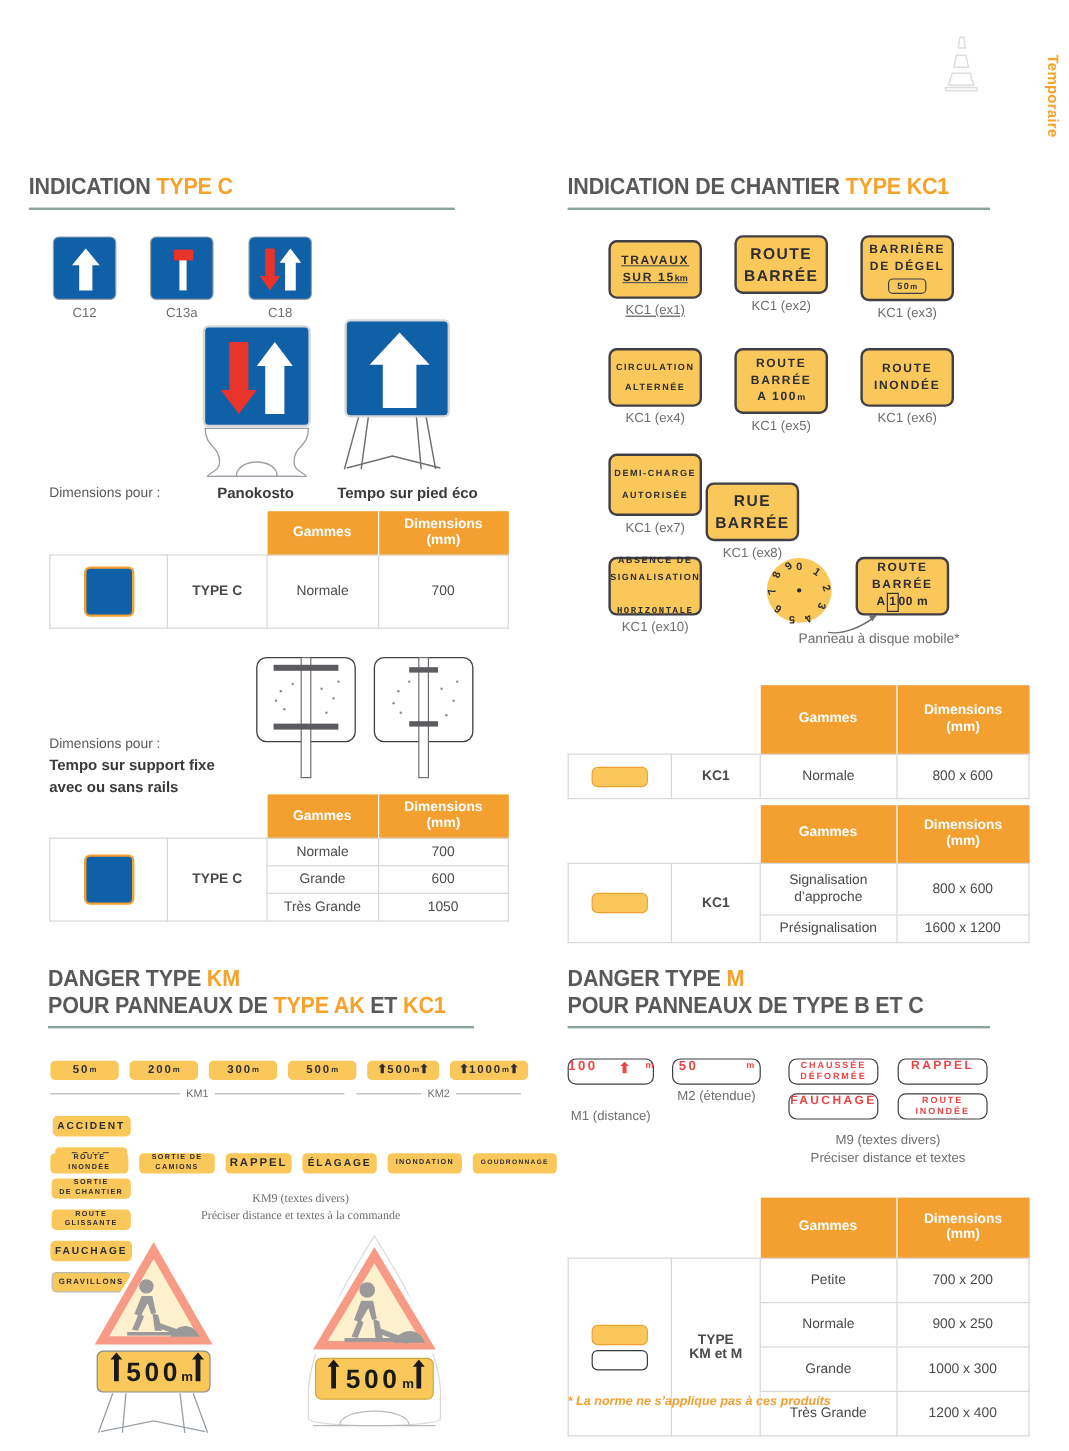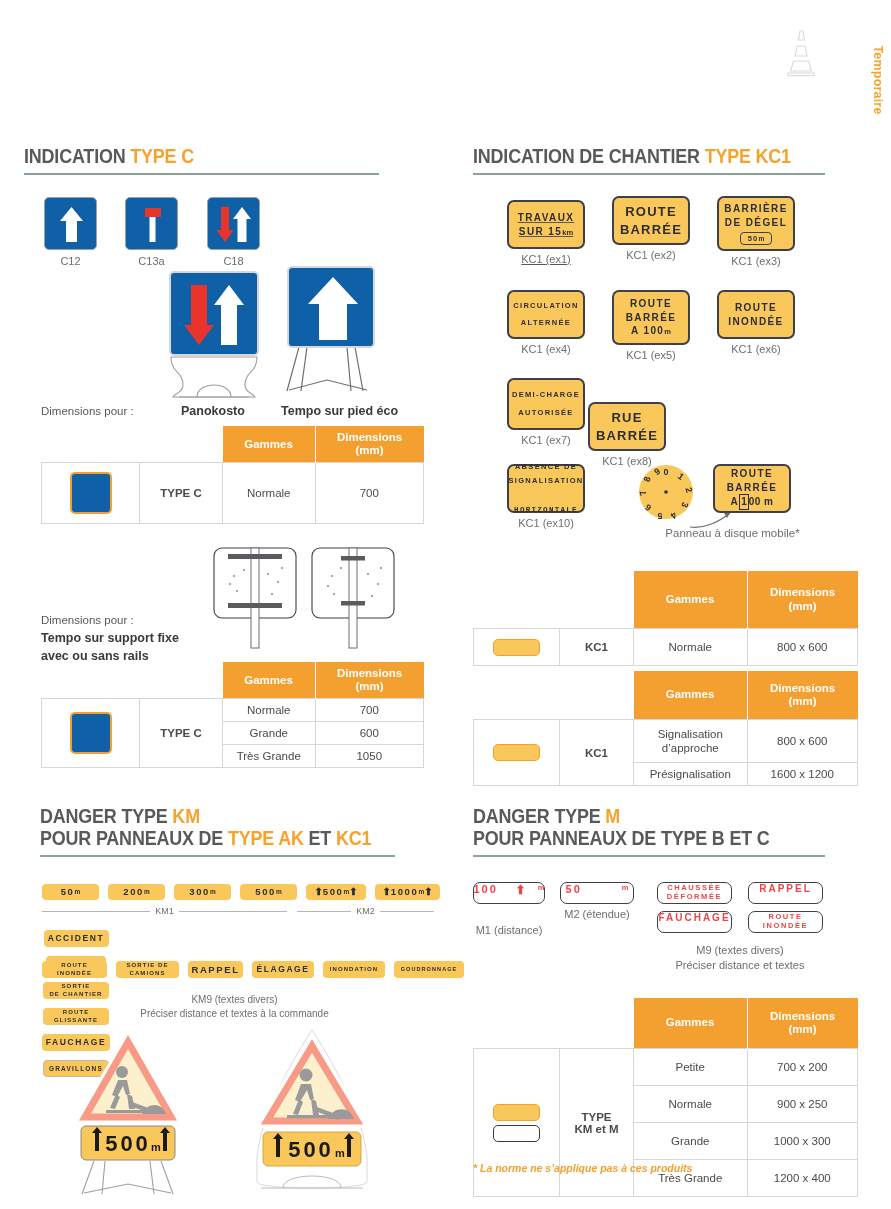--- a/index.html
+++ b/index.html
@@ -541,21 +541,21 @@
         <span class="t1" style="font-size:8.5px;">ÉLAGAGE</span>
       </div>
     <div class="km" style="width:62px;height:17px;">
         <span class="t3">INONDATION</span>
       </div>
     <div class="km" style="width:70px;height:17px;">
         <span class="t3" style="font-size:5.5px;">GOUDRONNAGE</span>
       </div>
   </div>
 
-  <div class="small-note" style="position:absolute;left:42px;top:993px;width:385px;">
+  <div class="small-note" style="position:absolute;left:58px;top:993px;width:385px;font-family:Liberation Serif, serif;">
     <div>KM9 (textes divers)</div>
     <div>Préciser distance et textes à la commande</div>
   </div>
 
   <div style="position:absolute;left:72px;top:1028px;">
     <svg width="112" height="172" viewBox="0 0 112 172">
       <path d="M56 6 L108 94 L4 94 Z" fill="#fdf0cd" stroke="#ffffff" stroke-width="4"></path>
       <path d="M56 14 L99 89 L13 89 Z" fill="#fdf0cd" stroke="#f79b86" stroke-width="7"></path>
       <g fill="#9a9a9a">
         <circle cx="50" cy="44" r="6"></circle>

